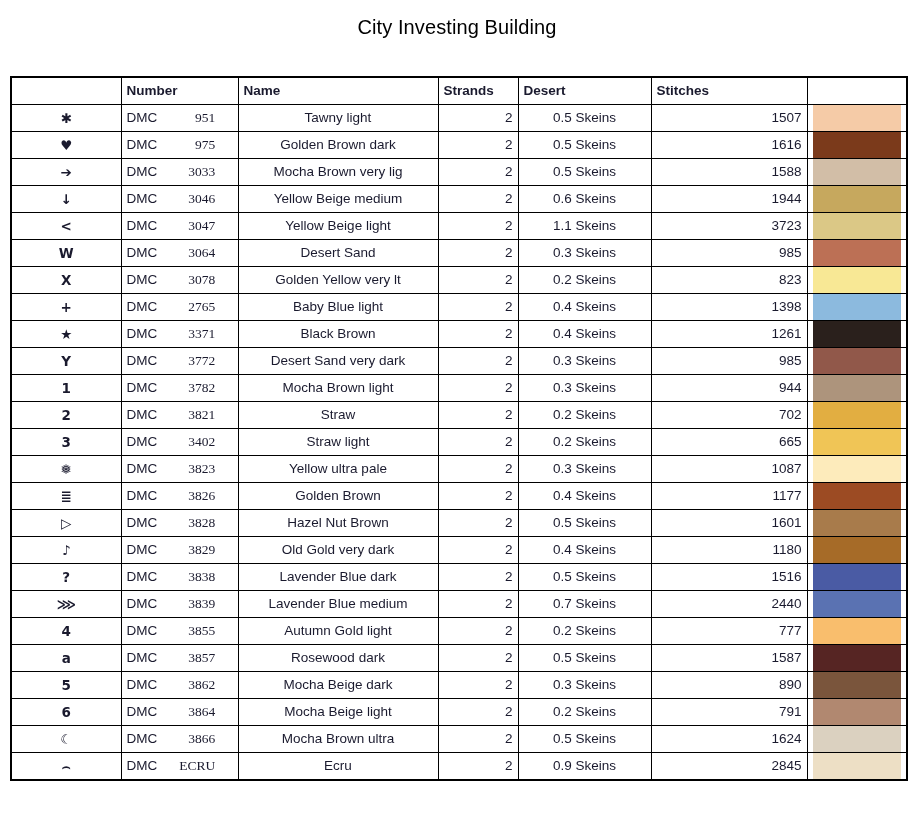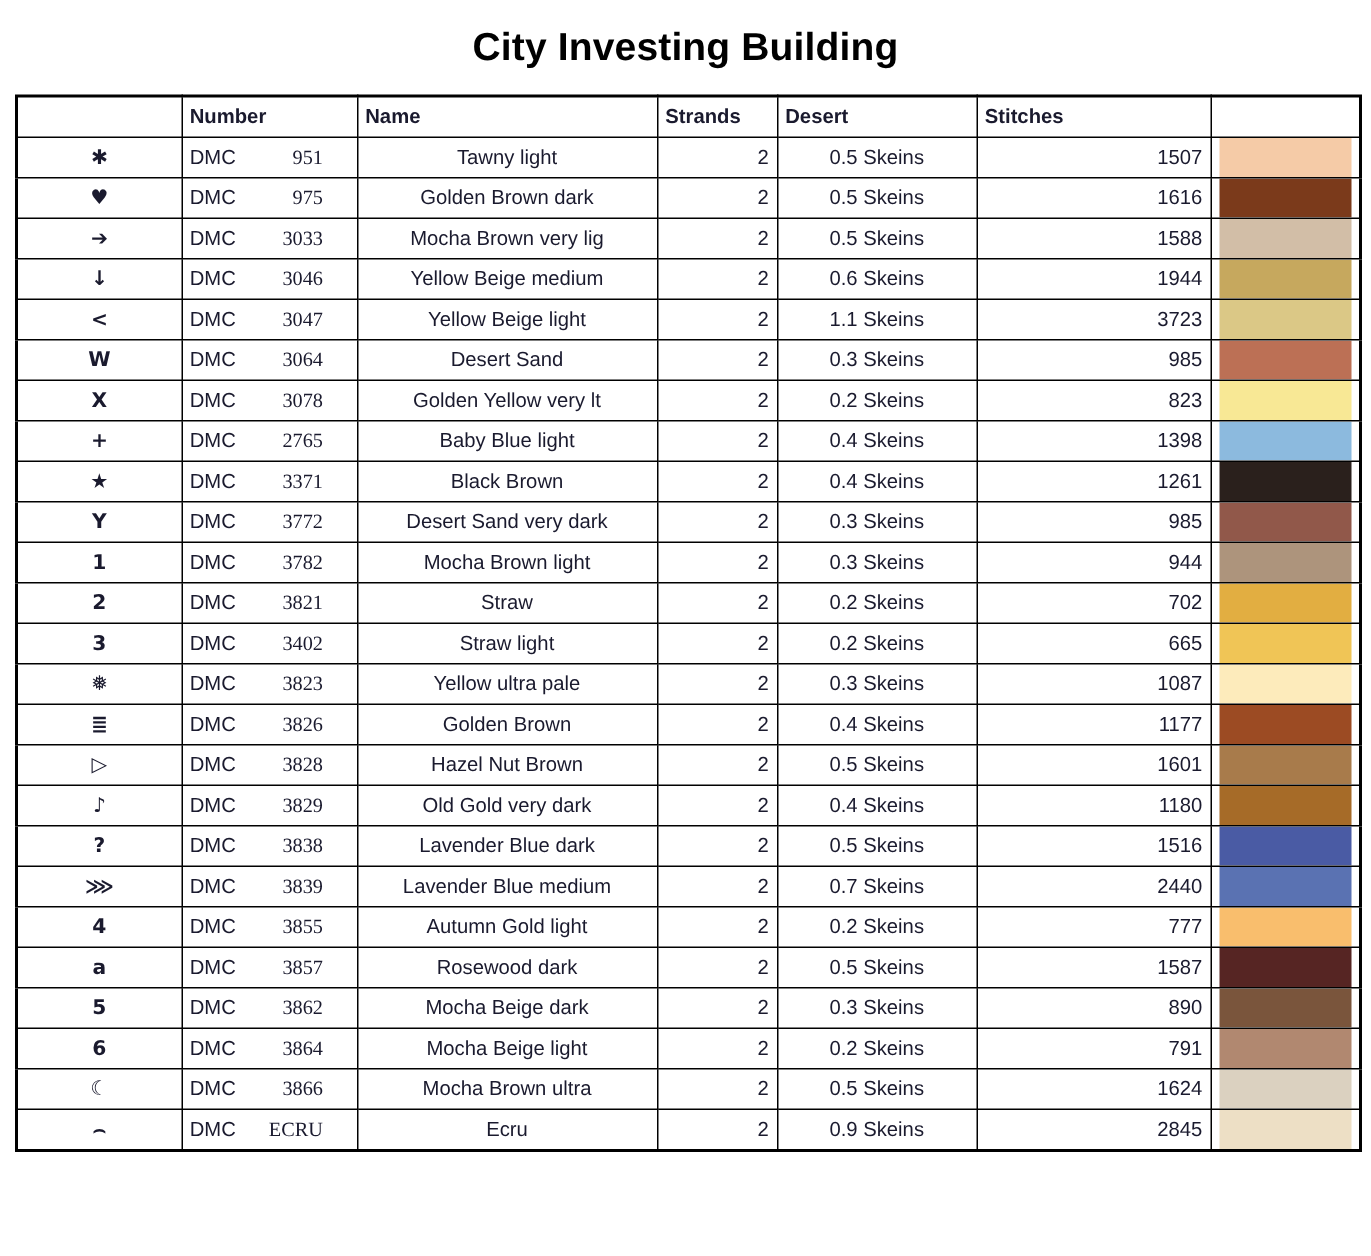--- a/index.html
+++ b/index.html
@@ -10,32 +10,32 @@
   }
   body {
     width: 914px;
     height: 837px;
     font-family: "Liberation Sans", sans-serif;
     color: #1a1a2e;
     overflow: hidden;
   }
   #page-title {
     text-align: center;
-    font-size: 26px;
-    font-weight: bold;
+    font-size: 20px;
+    font-weight: normal;
     color: #000000;
     margin: 0;
     padding-top: 16px;
     letter-spacing: 0.1px;
     font-family: "Liberation Sans", sans-serif;
   }
   #floss-table-wrap {
     position: absolute;
     left: 10px;
-    top: 63px;
+    top: 76px;
     width: 896px;
   }
   table#floss-table {
     border-collapse: collapse;
     table-layout: fixed;
     width: 896px;
     border: 2px solid #000000;
   }
   table#floss-table col.c-symbol  { width: 110px; }
   table#floss-table col.c-number  { width: 117px; }

